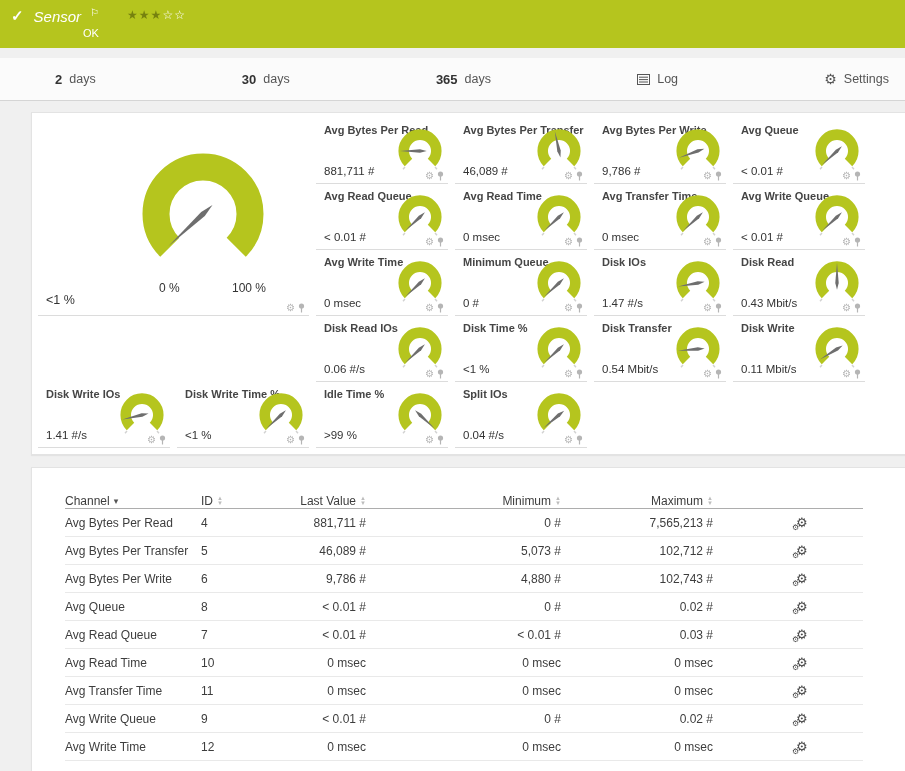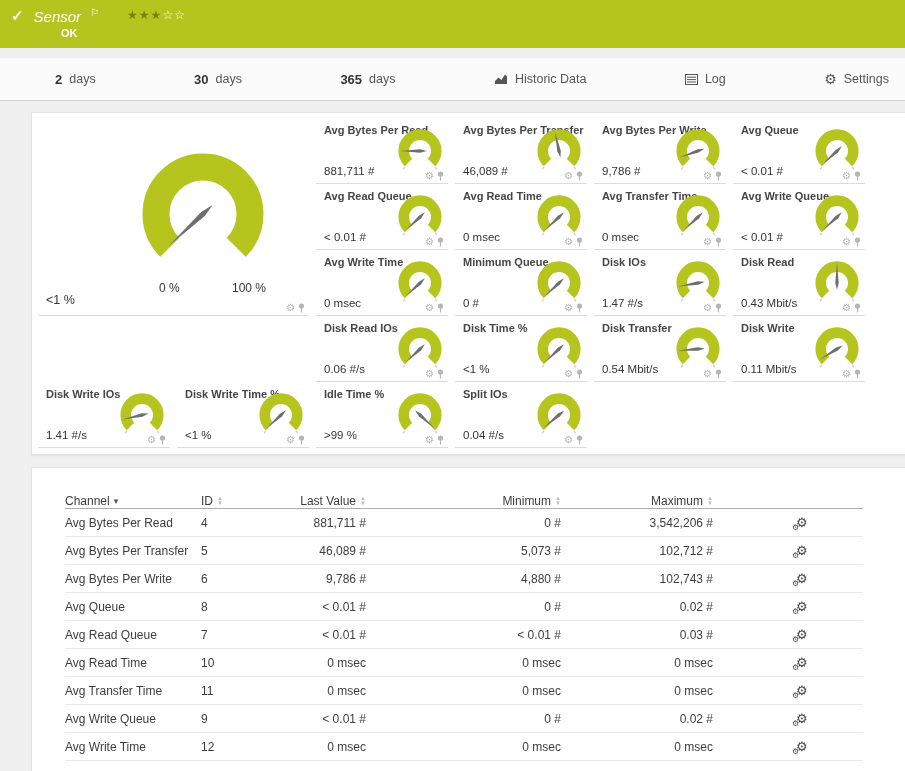--- a/index.html
+++ b/index.html
@@ -9,21 +9,21 @@
   
   .sensor-header{height:48px;background:#b5c51e;color:#fff;padding:7px 0 0 11px;box-sizing:border-box;}
   .hdr-row{display:flex;align-items:center;}
   .check{font-size:15px;font-weight:bold;margin-right:10px;}
   .kind{font-style:italic;font-size:15px;margin-right:6px;}
   .title{font-size:15px;}
   .flag{font-size:10px;margin-left:3px;align-self:flex-start;cursor:pointer;}
   .stars{margin-left:28px;font-size:12px;letter-spacing:1px;cursor:pointer;align-self:flex-start;margin-top:1px;}
   .star-filled{color:#76810f;}
   .star-empty{color:#ffffff;}
-  .hdr-status{font-size:11px;font-weight:bold;margin-left:50px;margin-top:2px;}
+  .hdr-status{font-size:11px;font-weight:normal;margin-left:72px;margin-top:2px;}
 
   
   .tab-bar{height:42px;background:#fbfbfb;border-bottom:1px solid #d5d5d5;margin-top:10px;
            display:flex;align-items:stretch;justify-content:space-between;padding:0 16px 0 55px;}
   .tab{display:flex;align-items:center;gap:7px;font-size:12.5px;color:#555;position:relative;cursor:pointer;white-space:nowrap;}
   .tab .num{font-weight:bold;color:#333;font-size:13px;}
   .tab.active{color:#333;}
   .tab.active::after{content:"";position:absolute;left:-7px;width:210px;height:3px;background:#2a97cc;bottom:0;}
   .tab .glyph-gear{font-size:14px;color:#555;line-height:1;}
 
@@ -86,26 +86,20 @@
         <span class="num">2</span>
         <span>days</span>
       </div>
       <div class="tab">
         <span class="num">30</span>
         <span>days</span>
       </div>
       <div class="tab">
         <span class="num">365</span>
         <span>days</span>
-      </div>
-      <div class="tab">
-        <svg width="14" height="12" viewBox="0 0 14 12">
-          <path d="M1 11 L1 8 L4.5 4.5 L7.5 7 L11 1.5 L13 3.5 L13 11 Z" fill="#555"></path>
-        </svg>
-        <span>Historic Data</span>
       </div>
       <div class="tab">
         <svg width="13" height="11" viewBox="0 0 13 11">
           <rect x="0.5" y="0.5" width="12" height="10" fill="none" stroke="#555"></rect>
           <line x1="2" y1="3.2" x2="11" y2="3.2" stroke="#555"></line>
           <line x1="2" y1="5.6" x2="11" y2="5.6" stroke="#555"></line>
           <line x1="2" y1="8" x2="11" y2="8" stroke="#555"></line>
         </svg>
         <span>Log</span>
       </div>
@@ -556,21 +550,21 @@
               </span></th>
             <th class="col-edit"></th>
           </tr>
         </thead>
       <tbody>
           <tr>
             <td>Avg Bytes Per Read</td>
             <td>4</td>
             <td class="right">881,711 #</td>
             <td class="right">0 #</td>
-            <td class="right">3,542,206 #</td>
+            <td class="right">7,565,213 #</td>
             <td class="edit-cell"><span class="gears"><span class="gear-b">⚙</span><span class="gear-s">⚙</span></span></td>
           </tr>
           <tr>
             <td>Avg Bytes Per Transfer</td>
             <td>5</td>
             <td class="right">46,089 #</td>
             <td class="right">5,073 #</td>
             <td class="right">102,712 #</td>
             <td class="edit-cell"><span class="gears"><span class="gear-b">⚙</span><span class="gear-s">⚙</span></span></td>
           </tr>

